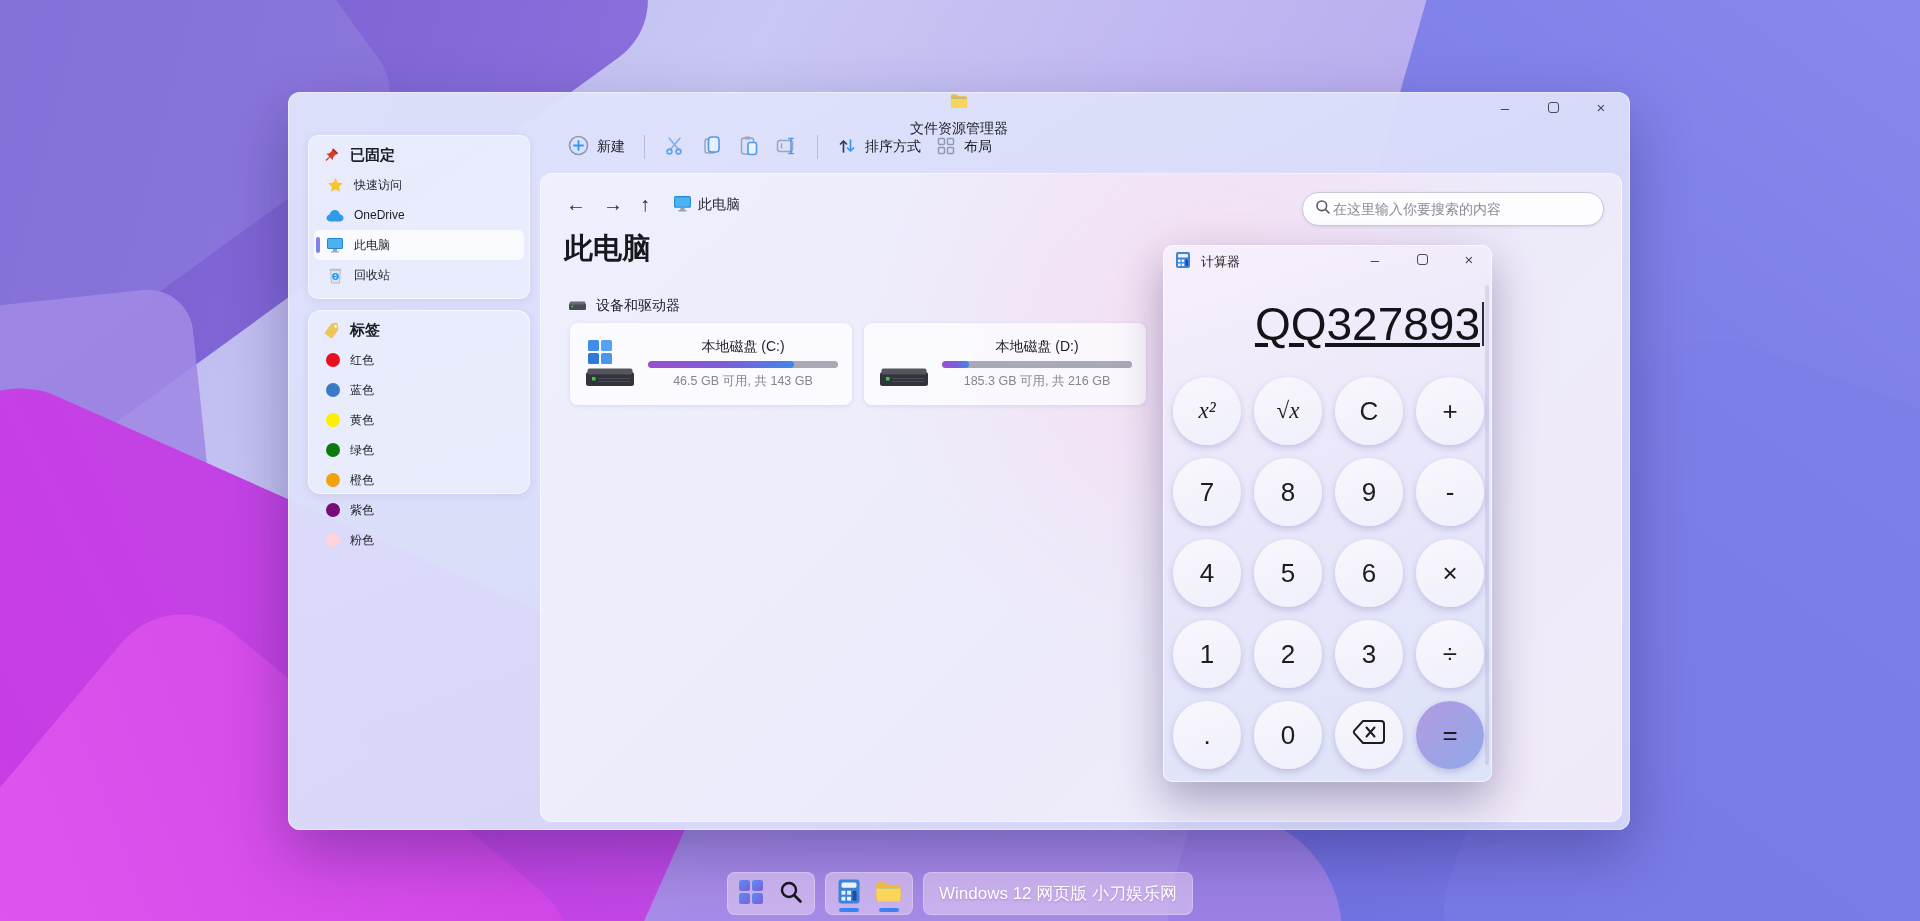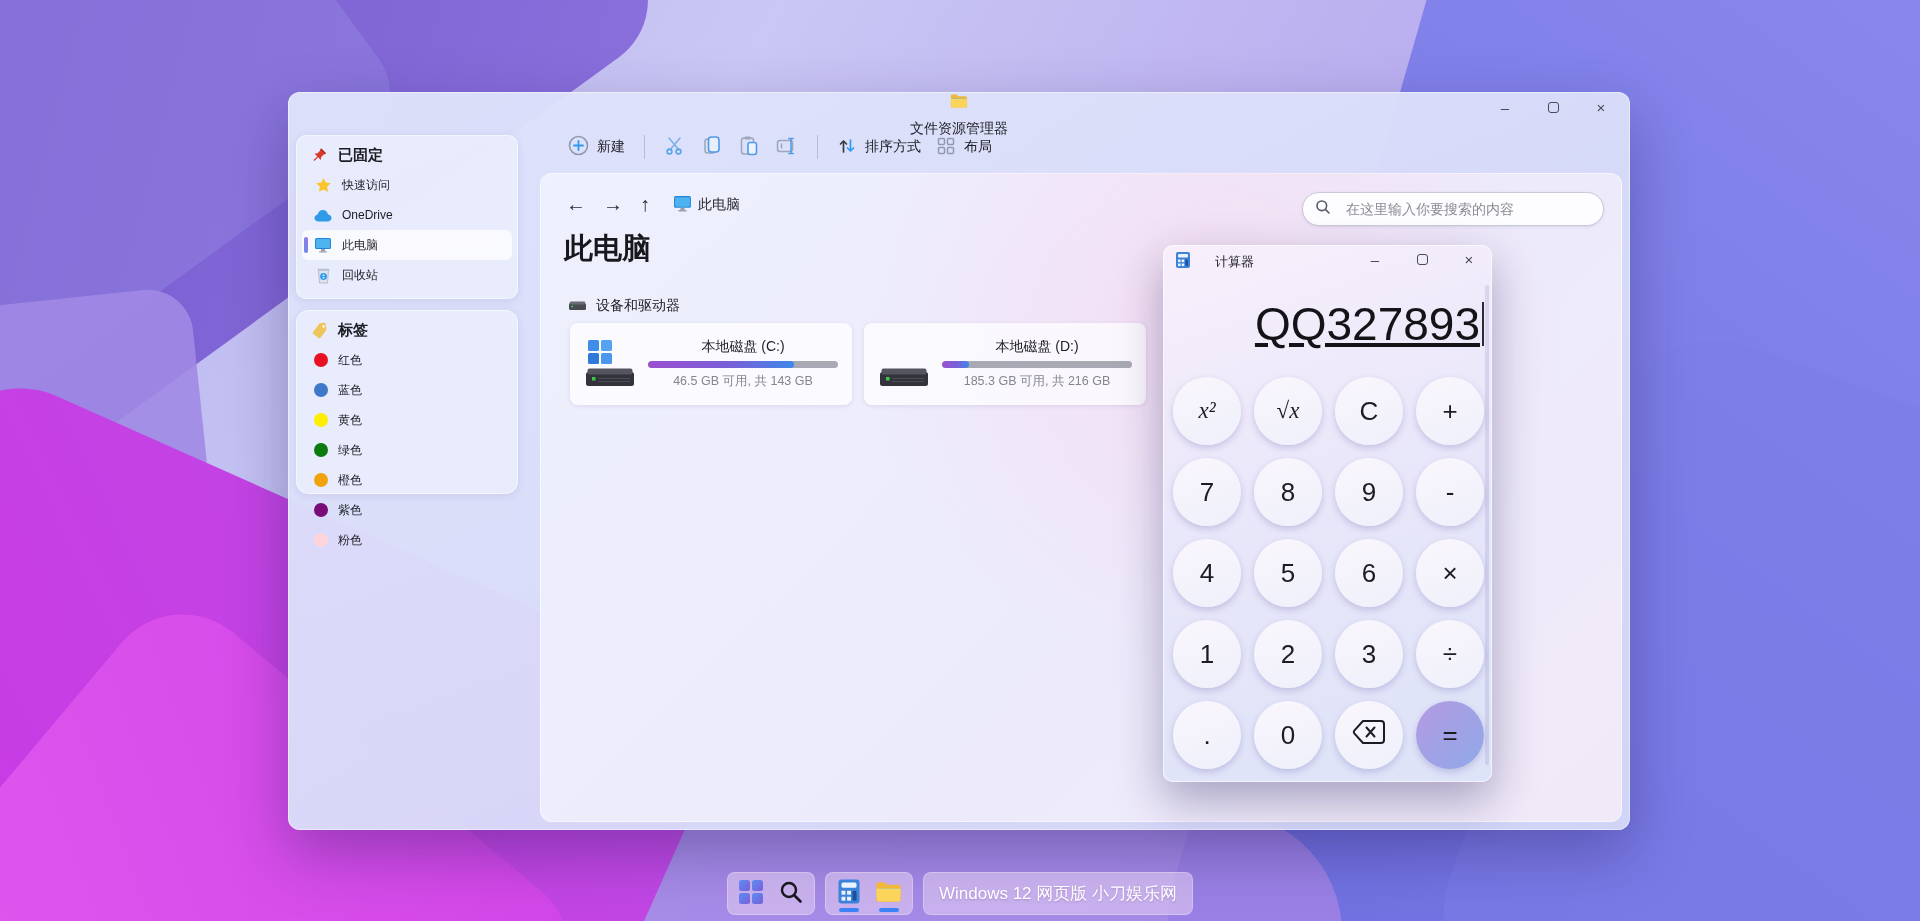--- a/index.html
+++ b/index.html
@@ -32,21 +32,21 @@
               box-shadow:0 24px 60px rgba(35,25,90,.35), inset 0 0 0 1px rgba(255,255,255,.45); }
   .ex-titlebar { position:absolute; left:0; top:0; right:0; height:36px; display:flex; align-items:center;
                  padding:0 14px; gap:10px;flex-direction:column; }
   .ex-title { font-size:14px; color:#1d1d24; }
   .win-controls { position:absolute; right:20px; top:6px; display:flex; align-items:center; gap:30px; }
   .wc { width:18px; height:18px; display:flex; align-items:center; justify-content:center;
         color:#4a4a55; font-size:15px; cursor:default; }
   .wc-box { width:11px; height:11px; border:1.4px solid #4a4a55; border-radius:3px; }
 
   
-  .side-panel { position:absolute; left:8px; width:222px; border-radius:10px;
+  .side-panel { position:absolute; left:20px; width:222px; border-radius:10px;
                 background:rgba(243,245,254,.55); box-shadow:0 2px 8px rgba(80,70,150,.12),
                 inset 0 0 0 1px rgba(255,255,255,.55); padding:5px 6px; }
   #side1 { top:43px; height:164px; }
   #side2 { top:218px; height:184px;border-radius:13px; }
   .side-row { position:relative; display:flex; align-items:center; gap:10px; height:30px; padding:0 8px 0 12px;
               border-radius:6px; font-size:12px; color:#1d1d24; }
   .side-row.header { font-weight:bold; font-size:15px; padding-left:8px; }
   .side-row.selected { background:rgba(255,255,255,.75); }
   .sel-bar { position:absolute; left:2px; top:7px; width:4px; height:16px; border-radius:2px;
              background:linear-gradient(#8f7be8,#6f8ae8); }
@@ -64,42 +64,42 @@
   .content { position:absolute; left:252px; top:81px; width:1082px; height:649px; border-radius:12px;
              background:linear-gradient(135deg,#eef0fd 0%,#ecebfb 55%,#f1e9f8 100%);
              box-shadow:inset 0 0 0 1px rgba(255,255,255,.5); }
   .content::before { content:""; position:absolute; inset:0; border-radius:12px;
              background:radial-gradient(circle at 62% 22%, rgba(255,205,232,.45), transparent 42%); }
   .nav-row { position:absolute; left:26px; top:20px; display:flex; align-items:center; gap:17px;
              font-size:20px; color:#2a2a33; }
   .crumb { display:flex; align-items:center; gap:6px; font-size:14px; margin-left:6px; }
   .search-pill { position:absolute; right:18px; top:19px; width:302px; height:34px; border-radius:17px;
                  background:#fdfdff; border:1px solid #c9cad8; box-shadow:0 1px 3px rgba(90,80,150,.15);
-                 display:flex; align-items:center; padding:0 12px; gap:15px; }
+                 display:flex; align-items:center; padding:0 12px; gap:2px; }
   .search-pill input { border:none; outline:none; background:transparent; font-size:14px; color:#333;
                        width:100%; font-family:inherit; }
   .search-pill input::placeholder { color:#8b8b96; }
   .page-title { position:absolute; left:24px; top:56px; font-size:29px; font-weight:bold; color:#17171d; }
   .section-row { position:absolute; left:28px; top:124px; display:flex; align-items:center; gap:9px;
                  font-size:14px; color:#22222a; }
   .cards { position:absolute; left:30px; top:150px; display:flex; gap:12px; }
   .drive-card { width:282px; height:82px; border-radius:8px; background:rgba(253,253,255,.8);
                 box-shadow:0 1px 4px rgba(90,80,150,.14); display:flex; align-items:center; padding:10px 14px; gap:12px; }
   .drive-ico { width:52px; height:52px; position:relative; flex:0 0 auto; }
   .drive-meta { flex:1; display:flex; flex-direction:column; justify-content:center; gap:5px;text-align:center; }
   .drive-name { font-size:14px; color:#1d1d24; }
   .bar-track { width:190px; height:7px; border-radius:4px; background:#a9a9b6; overflow:hidden; }
   .bar-fill { height:100%; border-radius:4px; background:linear-gradient(90deg,#9b4fd0,#7a5fd8 55%,#3f87e8); }
   .drive-info { font-size:12.5px; color:#85858f; }
 
   
   #calc { position:absolute; left:1163px; top:245px; width:329px; height:537px; border-radius:10px;
           background:linear-gradient(160deg,#f8effb 0%,#e9e7fa 45%,#dde3f8 100%);
           box-shadow:0 18px 45px rgba(35,25,90,.35), inset 0 0 0 1px rgba(255,255,255,.6); }
-  .calc-titlebar { display:flex; align-items:center; gap:24px; height:34px; padding:0 12px; }
+  .calc-titlebar { display:flex; align-items:center; gap:10px; height:34px; padding:0 12px; }
   .calc-title { font-size:13px; color:#1d1d24; }
   .calc-controls { position:absolute; right:14px; top:5px; display:flex; align-items:center; gap:29px; }
   .calc-display { position:absolute; left:10px; right:8px; top:46px; height:66px; display:flex;
                   align-items:center; justify-content:flex-end; }
   .calc-value { font-size:46px; color:#141418; letter-spacing:0;text-decoration:underline; }
   .caret { width:2px; height:44px; background:#2a2a30; margin-left:2px; }
   .calc-grid { position:absolute; left:10px; top:132px; display:grid; grid-template-columns:repeat(4,68px);
                grid-auto-rows:68px; gap:13px; }
   .cbtn { width:68px; height:68px; border-radius:50%; border:none; font-family:inherit;
           background:linear-gradient(160deg,#faf6fc,#eef0fb); box-shadow:0 3px 7px rgba(100,88,165,.28);

